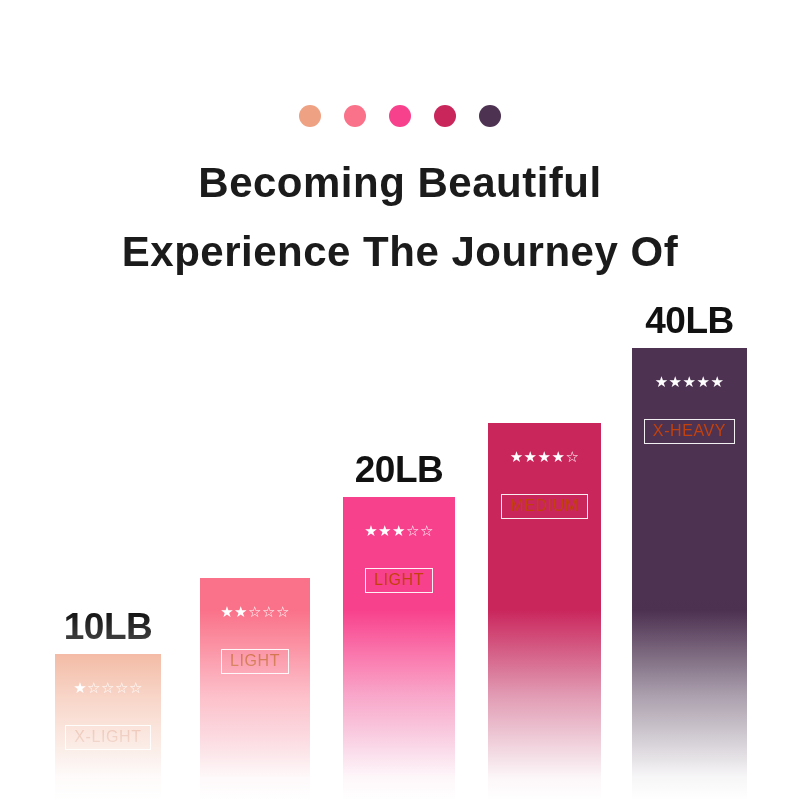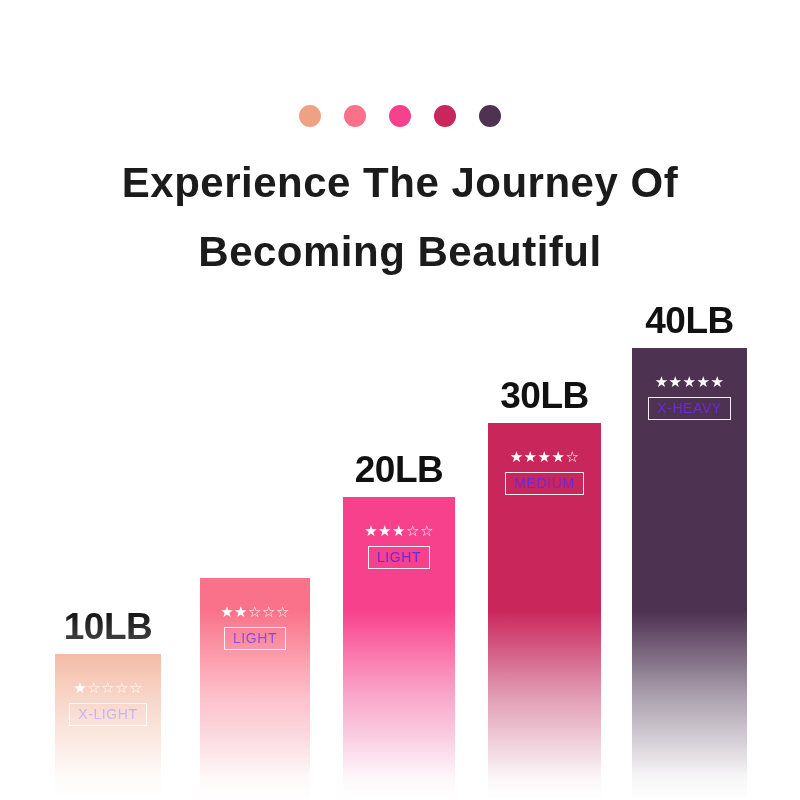--- a/index.html
+++ b/index.html
@@ -106,26 +106,27 @@
     display: flex;
     gap: 1px;
     color: #ffffff;
     font-size: 15px;
     line-height: 1;
     letter-spacing: 0.5px;
     white-space: nowrap;
   }
   .badge {
     border: 1.5px solid rgba(255,255,255,0.92);
-    color: #6d28d9;
-    font-size: 14px;
+    color: #c2410c;
+    font-size: 16px;
     letter-spacing: 0.6px;
     padding: 3px 8px 4px 8px;
     line-height: 1;
     white-space: nowrap;
+    margin-top: 22px;
   }
 
   
   #bottom-fade {
     position: absolute;
     left: 0;
     bottom: 0;
     width: 800px;
     height: 190px;
     background: linear-gradient(to bottom, rgba(255,255,255,0) 0%, rgba(255,255,255,0.55) 45%, rgba(255,255,255,0.96) 88%, #ffffff 100%);
@@ -139,22 +140,22 @@
 
   <div id="dot-row">
       <div class="dot" style="background: rgb(239, 161, 131);"></div>
       <div class="dot" style="background: rgb(250, 114, 137);"></div>
       <div class="dot" style="background: rgb(248, 65, 140);"></div>
       <div class="dot" style="background: rgb(201, 38, 92);"></div>
       <div class="dot" style="background: rgb(78, 50, 82);"></div>
     </div>
 
   <div id="heading">
+    <span class="line">Becoming Beautiful</span>
     <span class="line">Experience The Journey Of</span>
-    <span class="line">Becoming Beautiful</span>
   </div>
 
   <div id="chart">
       <div class="bar-group" style="left: 55px; width: 106px; height: 146px;">
         <div class="bar-value">10LB</div>
         <div class="bar">
           <div class="bar-fill" style="background: linear-gradient(rgb(239, 161, 131) 0%, rgb(239, 161, 131) 55%, rgb(217, 149, 122) 100%);"></div>
           <div class="bar-inner">
             <div class="stars">★☆☆☆☆</div>
             <div class="badge">X-LIGHT</div>
@@ -174,21 +175,20 @@
         <div class="bar-value">20LB</div>
         <div class="bar">
           <div class="bar-fill" style="background: linear-gradient(rgb(248, 65, 140) 0%, rgb(248, 65, 140) 55%, rgb(220, 42, 128) 100%);"></div>
           <div class="bar-inner">
             <div class="stars">★★★☆☆</div>
             <div class="badge">LIGHT</div>
           </div>
         </div>
       </div>
       <div class="bar-group" style="left: 488px; width: 113px; height: 377px;">
-        <div class="bar-value">30LB</div>
         <div class="bar">
           <div class="bar-fill" style="background: linear-gradient(rgb(201, 38, 92) 0%, rgb(201, 38, 92) 55%, rgb(174, 28, 82) 100%);"></div>
           <div class="bar-inner">
             <div class="stars">★★★★☆</div>
             <div class="badge">MEDIUM</div>
           </div>
         </div>
       </div>
       <div class="bar-group" style="left: 632px; width: 115px; height: 452px;">
         <div class="bar-value">40LB</div>

